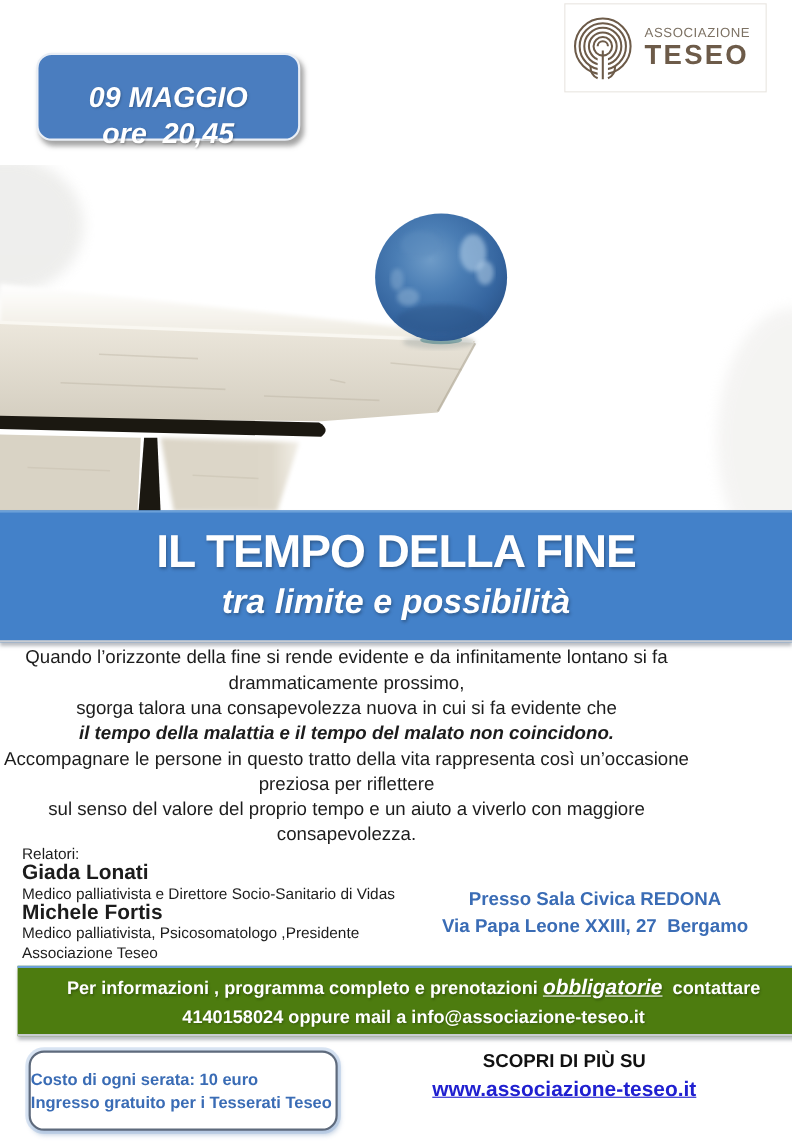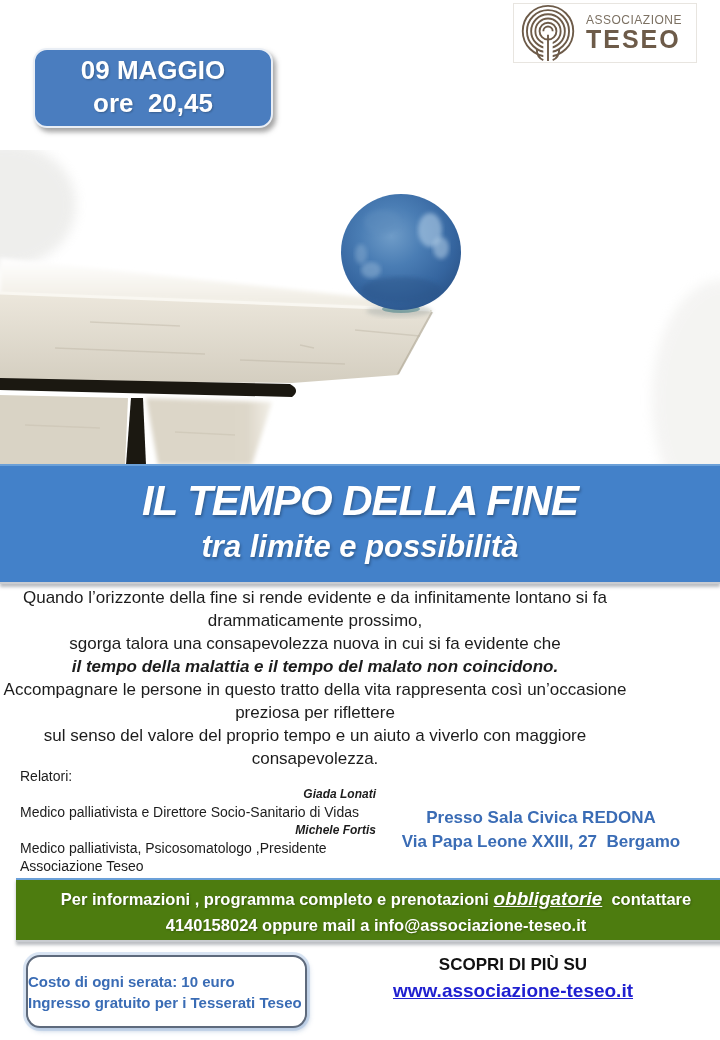--- a/index.html
+++ b/index.html
@@ -4,71 +4,72 @@
 <style>
   * { margin:0; padding:0; box-sizing:border-box; }
   html,body { background:#ffffff; }
   .page {
     position:relative; width:720px; height:1040px; background:#ffffff;
     font-family:"Liberation Sans", sans-serif; overflow:hidden;
   }
 
   
   .logo-box {
-    position:absolute; left:513px; top:3px; width:184px; height:60px;
+    position:absolute; left:513px; top:3px; width:184px; height:81px;
     background:#ffffff; border:1px solid #e8e5e0;
     display:flex; align-items:center; gap:8px; padding:2px 4px;
   }
   .logo-text { display:flex; flex-direction:column; line-height:1.05; }
   .logo-small { font-size:12px; letter-spacing:0.5px; color:#7c7163; }
   .logo-large { font-size:25px; font-weight:bold; letter-spacing:2px; color:#6d5b49; }
 
   
   .date-badge {
     position:absolute; left:33px; top:48px; width:240px; height:80px;
     background:#4a7dbf; border:2px solid #e9eef5; border-radius:14px;
     box-shadow:3px 4px 5px rgba(90,90,90,0.55);
     color:#ffffff; font-weight:bold; font-size:26px; line-height:33px;
-    text-align:center; padding-top:4px;
+    text-align:center; padding-top:22px;
     text-shadow:1px 1px 2px rgba(0,0,0,0.25);
+    font-style:italic;
   }
 
   
   .photo { position:absolute; left:0; top:150px; width:720px; height:315px; }
 
   
   .title-banner {
     position:absolute; left:0; top:464px; width:720px; height:120px;
     background:#4381c9;
     border-top:2px solid #6ba0d8; border-bottom:2px solid #c9ccd1;
     box-shadow:0 3px 3px rgba(120,125,135,0.5);
     text-align:center; color:#ffffff; padding-top:11px;
   }
   .event-title {
-    font-size:42px; font-weight:bold; font-style:italic; letter-spacing:-1px;
+    font-size:42px; font-weight:bold; letter-spacing:-1px;
     text-shadow:1px 2px 3px rgba(0,0,0,0.30);
   }
   .event-subtitle {
     font-size:31px; font-weight:bold; font-style:italic; margin-top:4px;
     text-shadow:1px 2px 3px rgba(0,0,0,0.30);
   }
 
   
   .intro {
     position:absolute; left:0; top:586px; width:630px;
     text-align:center; font-size:17px; line-height:23px; color:#1c1c1c;
   }
   .intro .emph { font-weight:bold; font-style:italic; }
 
   
   .speakers {
     position:absolute; left:20px; top:767px; width:356px;
     font-size:14px; line-height:18px; color:#1c1c1c;
   }
-  .speaker-name { font-weight:bold; font-style:italic; font-size:12px;text-align:right; }
+  .speaker-name { font-weight:bold; font-size:19px; }
 
   
   .venue {
     position:absolute; left:380px; top:806px; width:322px;
     text-align:center; color:#3a6cb5; font-weight:bold;
     font-size:17px; line-height:24px;
   }
 
   
   .contact-banner {

